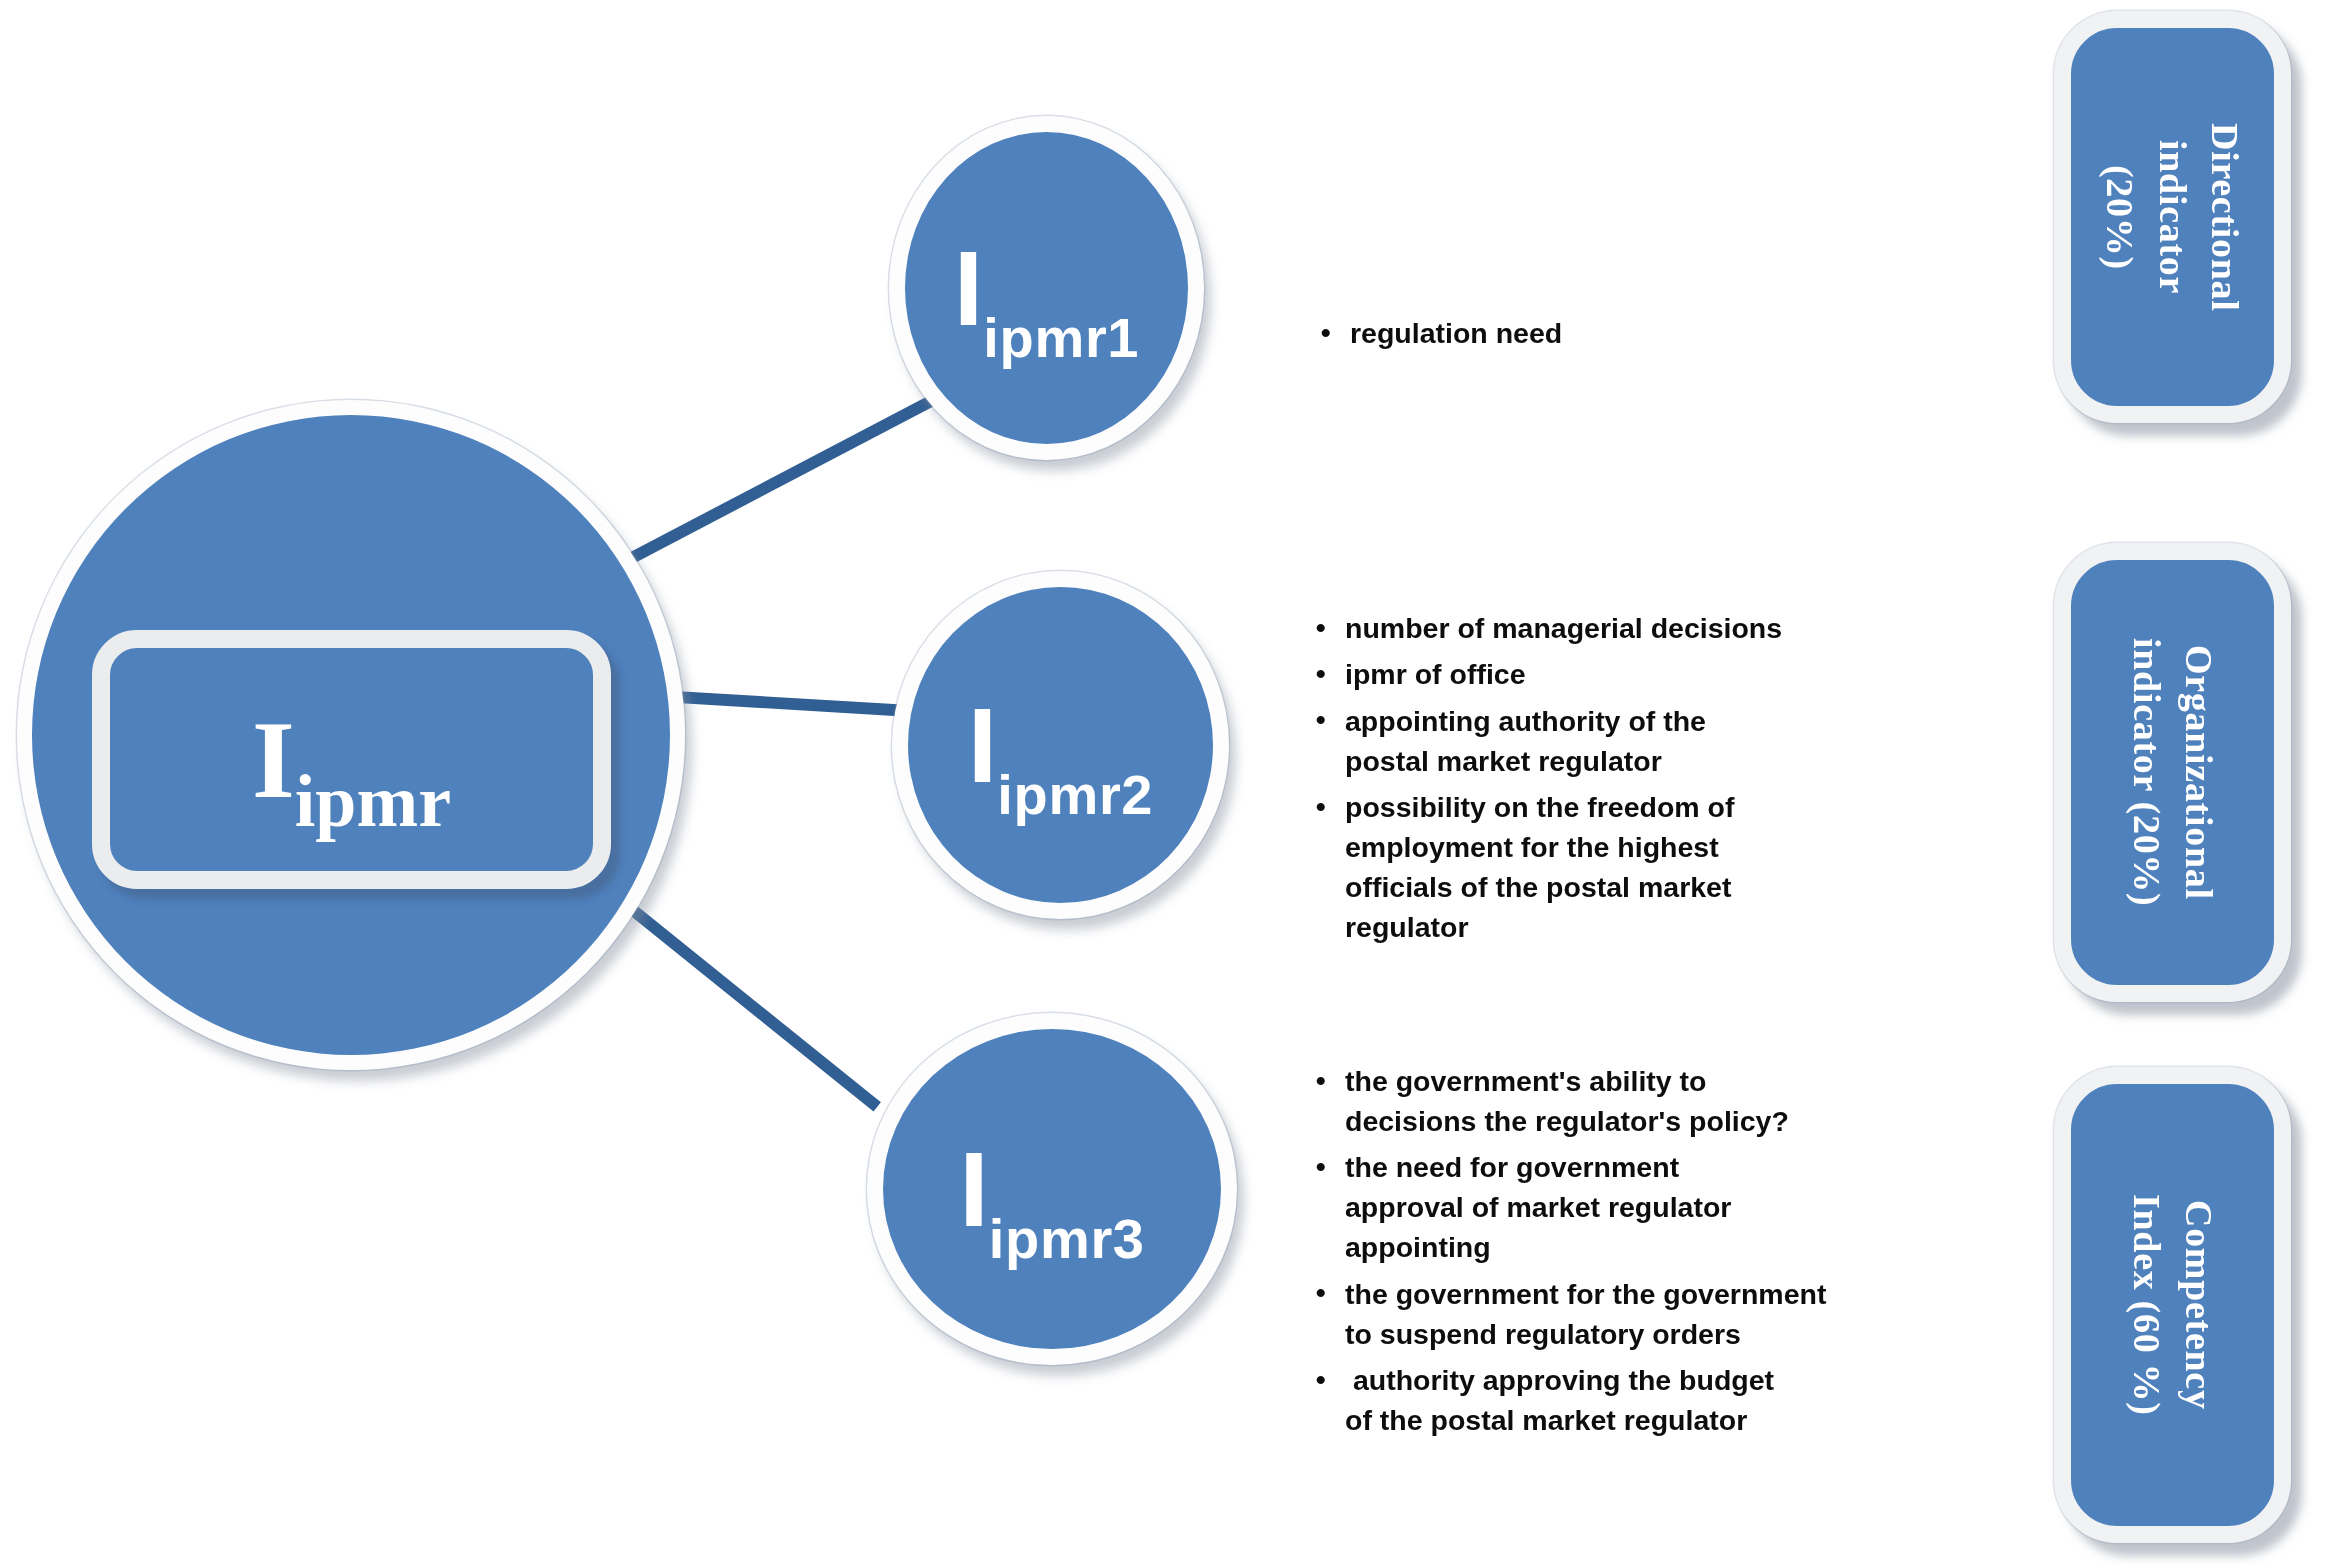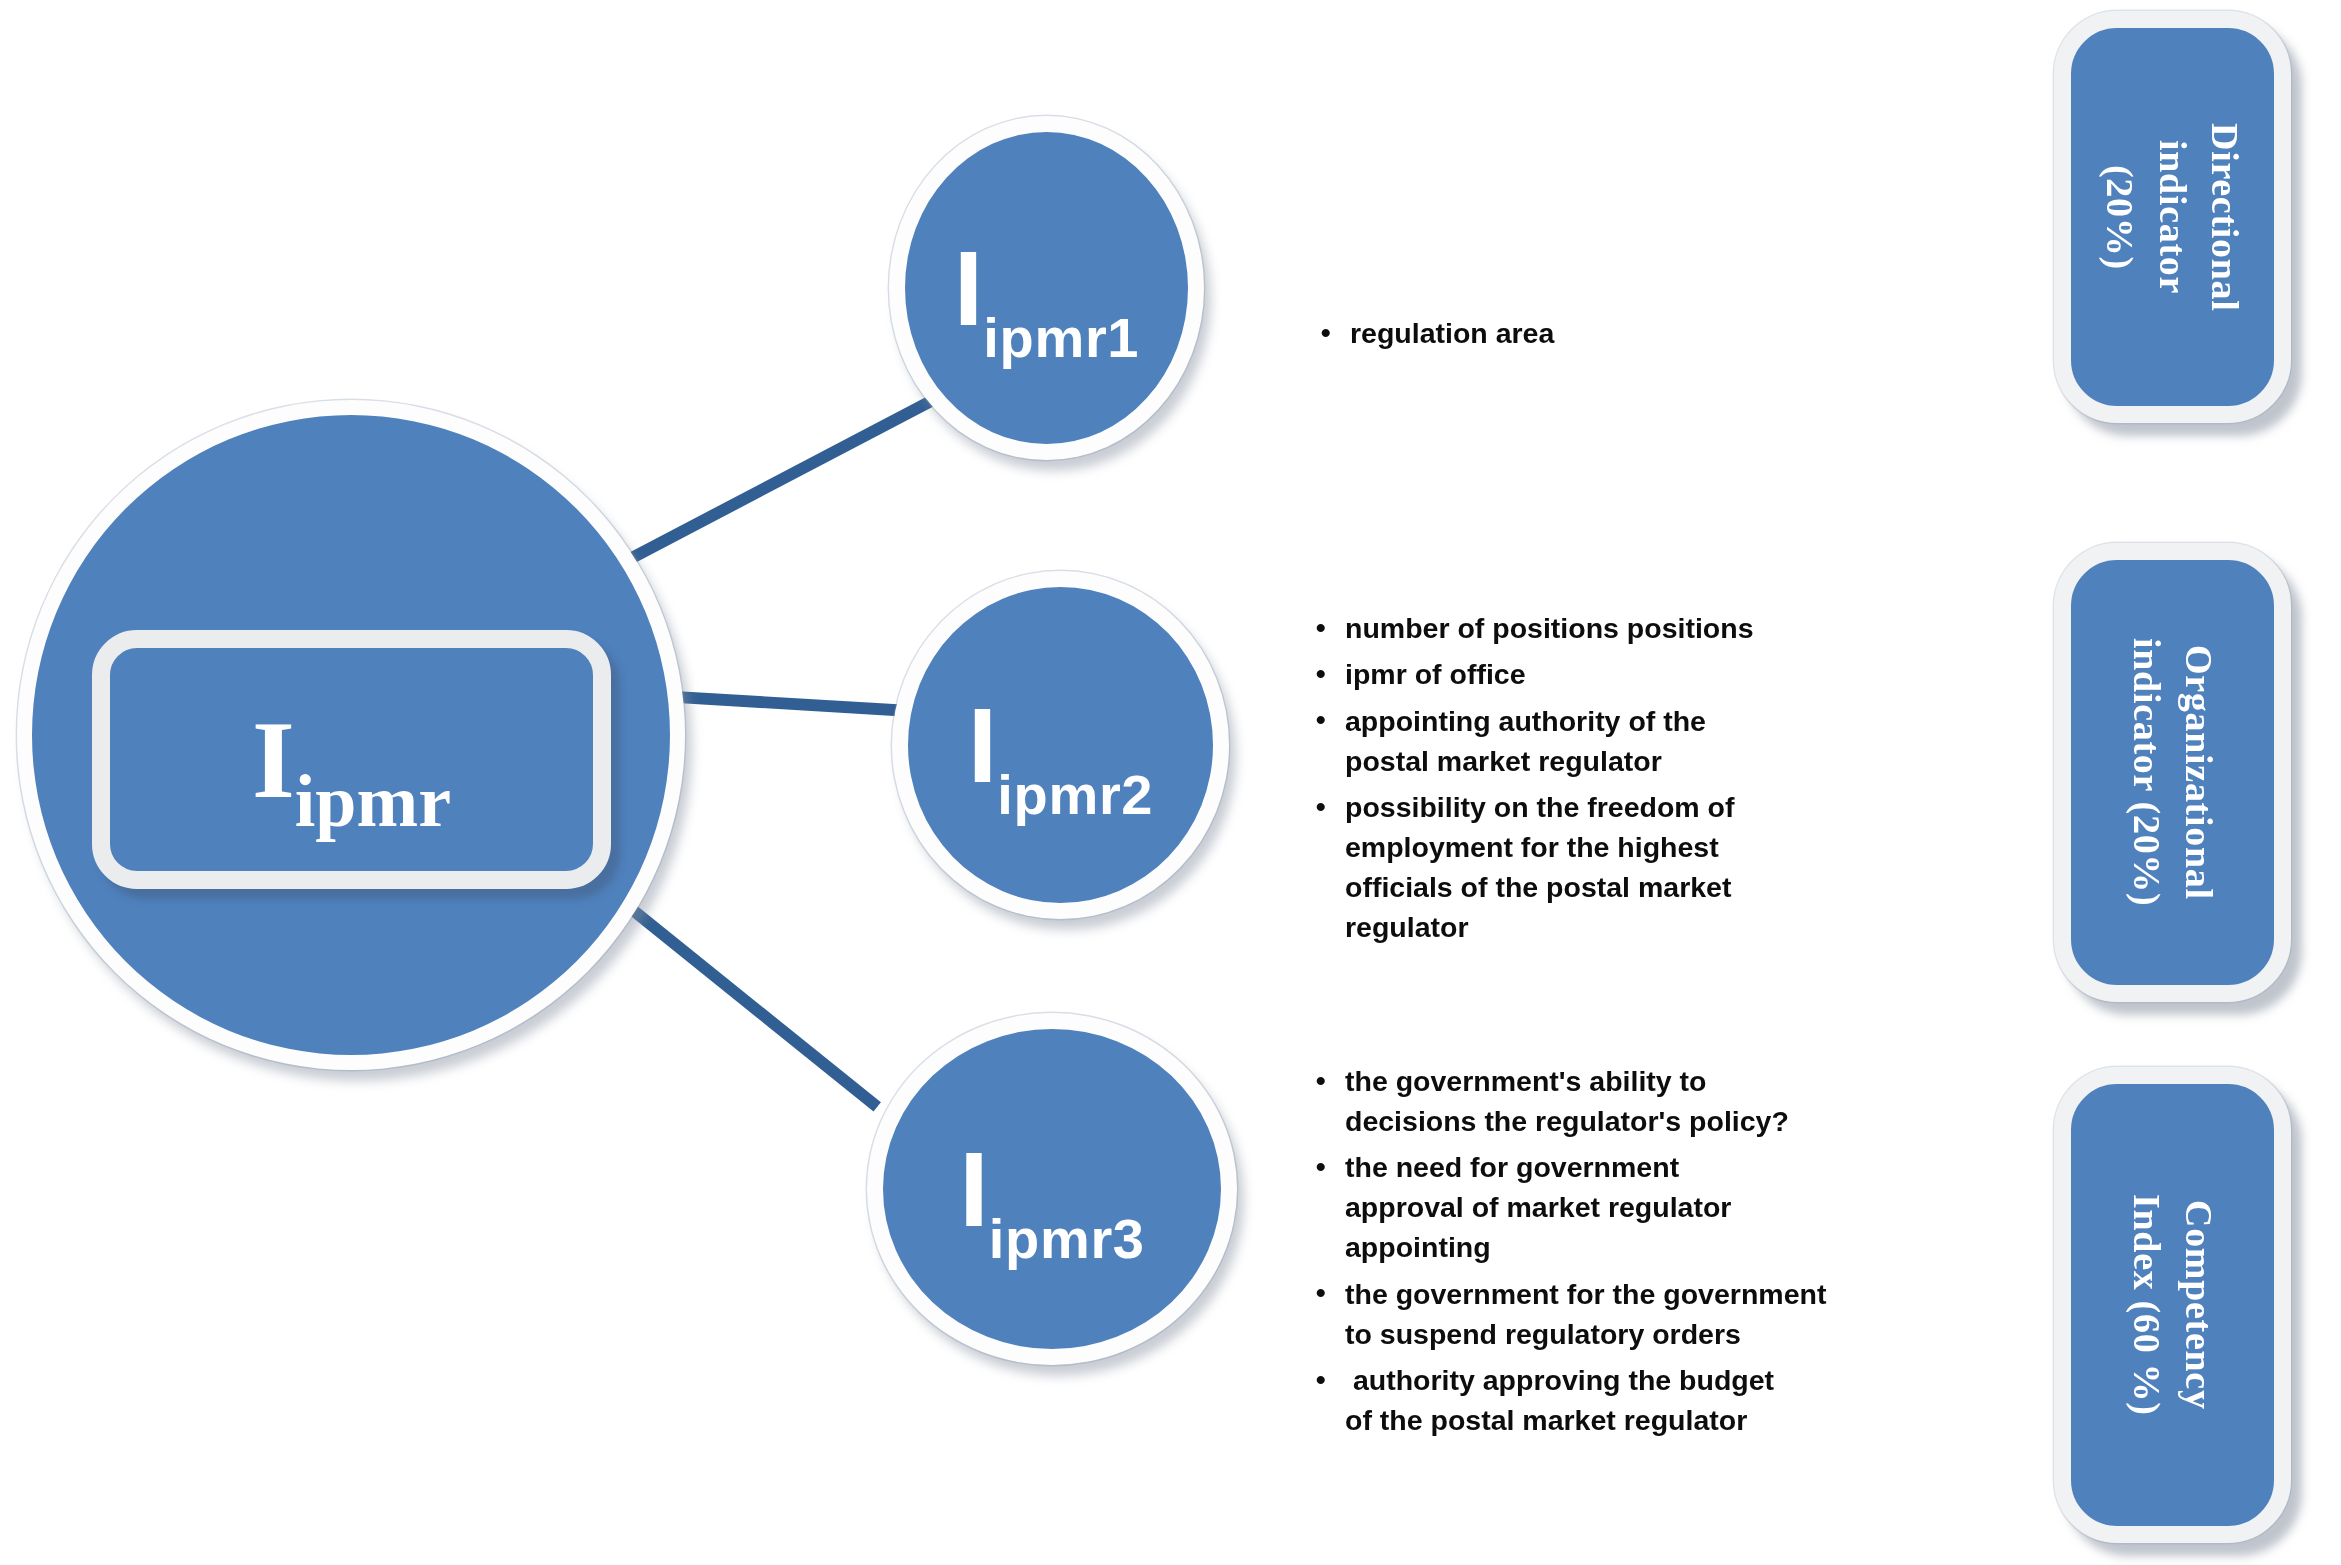--- a/index.html
+++ b/index.html
@@ -90,28 +90,28 @@
   <div class="circle" id="node-3">
     <div class="node-label sans">
       <span class="sym">I</span>
       <span class="sub">ipmr3</span>
     </div>
   </div>
 
   <ul class="bullets" id="list-1">
     <li>
       <span class="marker">•</span>
-      <span class="btext">regulation area</span>
+      <span class="btext">regulation need</span>
     </li>
   </ul>
 
   <ul class="bullets" id="list-2">
     <li>
       <span class="marker">•</span>
-      <span class="btext">number of positions positions</span>
+      <span class="btext">number of managerial decisions</span>
     </li>
     <li>
       <span class="marker">•</span>
       <span class="btext">ipmr of office</span>
     </li>
     <li>
       <span class="marker">•</span>
       <span class="btext">appointing authority of the
 postal market regulator</span>
     </li>

